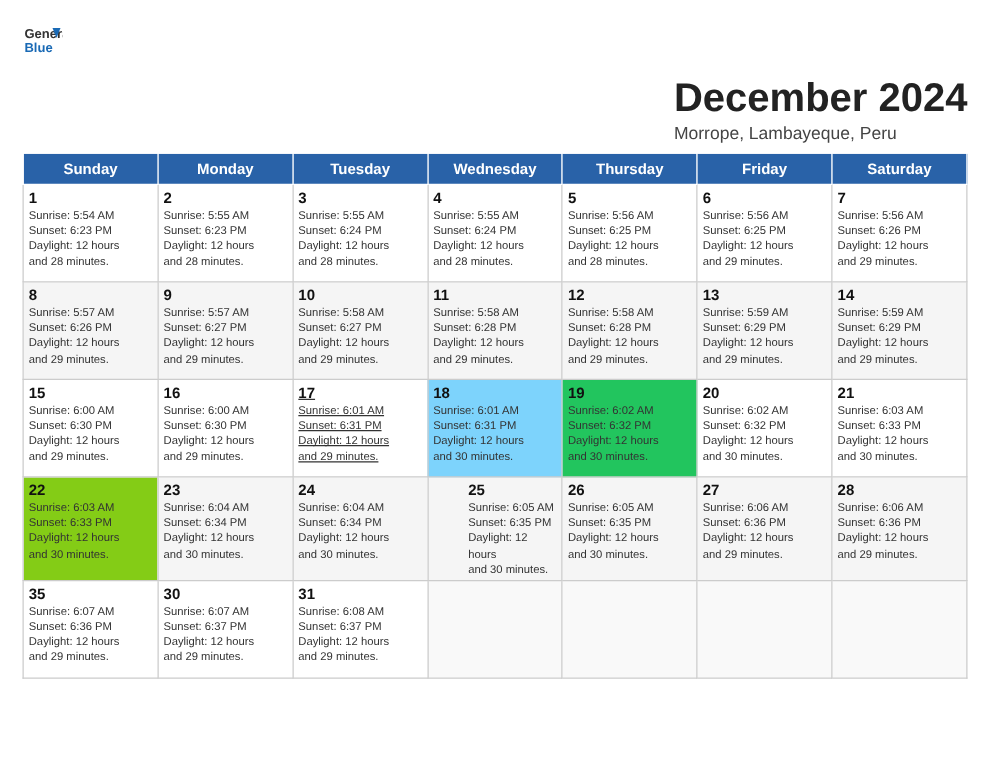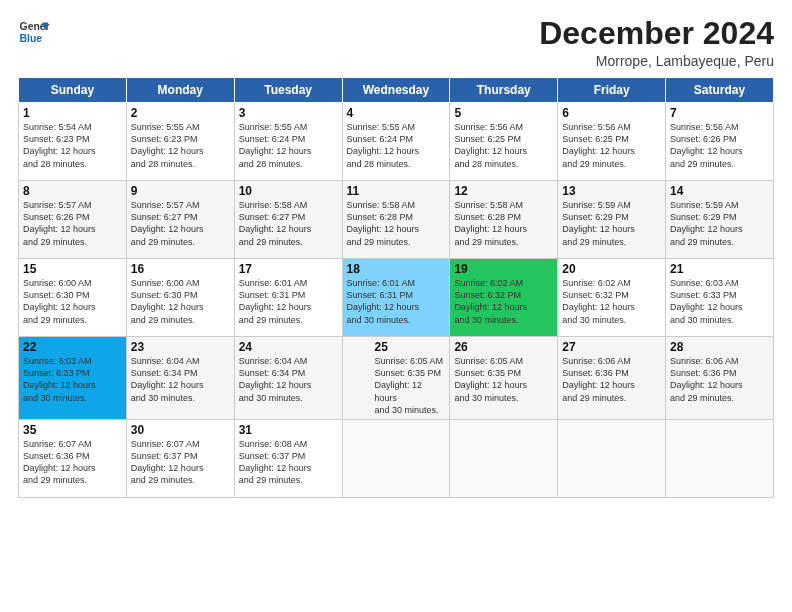--- a/index.html
+++ b/index.html
@@ -25,21 +25,21 @@
     .logo {
       display: flex;
       align-items: center;
       gap: 4px;
     }
     .logo-icon {
       width: 32px;
       height: 32px;
     }
     .title-block {
-      text-align: right;
+      margin-top: 45px;
     }
     .month-title {
       font-size: 32px;
       font-weight: bold;
       color: #222;
       line-height: 1.1;
     }
     .subtitle {
       font-size: 14px;
       color: #444;
@@ -235,21 +235,21 @@
 Daylight: 12 hours
 and 29 minutes.</div>
           </td>
           <td style="background: rgb(255, 255, 255);">
             <span class="day-num">16</span>
             <div class="day-info" style="white-space: pre-line;">Sunrise: 6:00 AM
 Sunset: 6:30 PM
 Daylight: 12 hours
 and 29 minutes.</div>
           </td>
-          <td style="background: rgb(255, 255, 255);">
+          <td style="background: rgb(255, 255, 255); text-decoration: underline;">
             <span class="day-num">17</span>
             <div class="day-info" style="white-space: pre-line;">Sunrise: 6:01 AM
 Sunset: 6:31 PM
 Daylight: 12 hours
 and 29 minutes.</div>
           </td>
           <td style="background: #7dd3fc;">
             <span class="day-num">18</span>
             <div class="day-info" style="white-space: pre-line;">Sunrise: 6:01 AM
 Sunset: 6:31 PM
@@ -272,21 +272,21 @@
           </td>
           <td style="background: rgb(255, 255, 255);">
             <span class="day-num">21</span>
             <div class="day-info" style="white-space: pre-line;">Sunrise: 6:03 AM
 Sunset: 6:33 PM
 Daylight: 12 hours
 and 30 minutes.</div>
           </td>
         </tr>
         <tr>
-          <td style="background: #0ea5e9;">
+          <td style="background: #84cc16;">
             <span class="day-num">22</span>
             <div class="day-info" style="white-space: pre-line;">Sunrise: 6:03 AM
 Sunset: 6:33 PM
 Daylight: 12 hours
 and 30 minutes.</div>
           </td>
           <td style="background: rgb(245, 245, 245);">
             <span class="day-num">23</span>
             <div class="day-info" style="white-space: pre-line;">Sunrise: 6:04 AM
 Sunset: 6:34 PM

